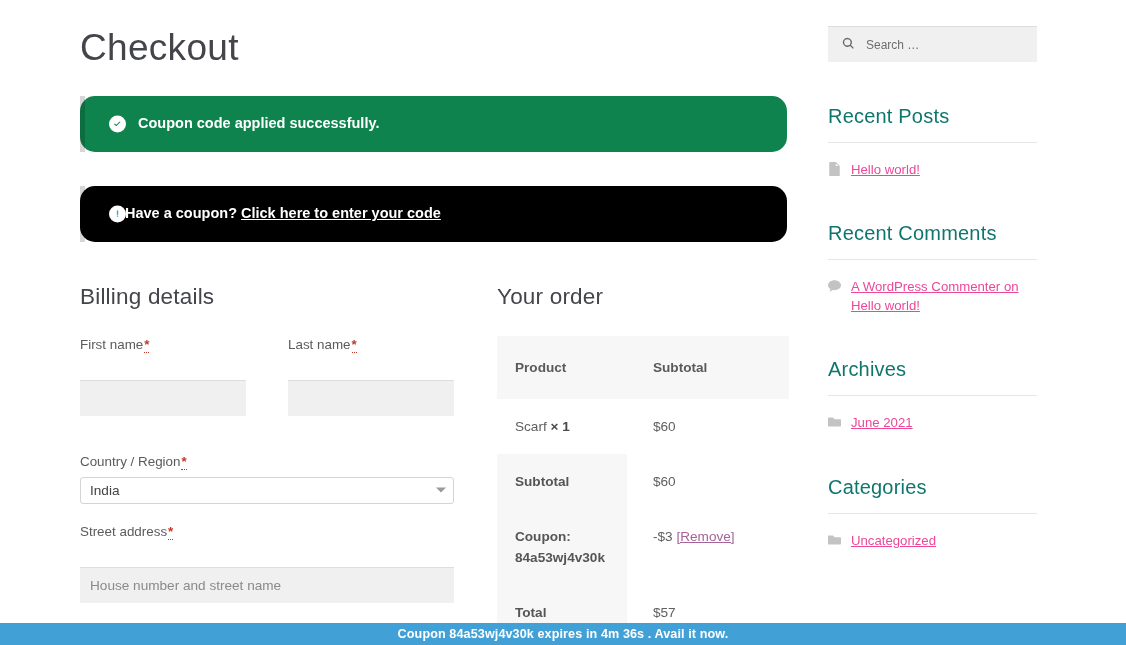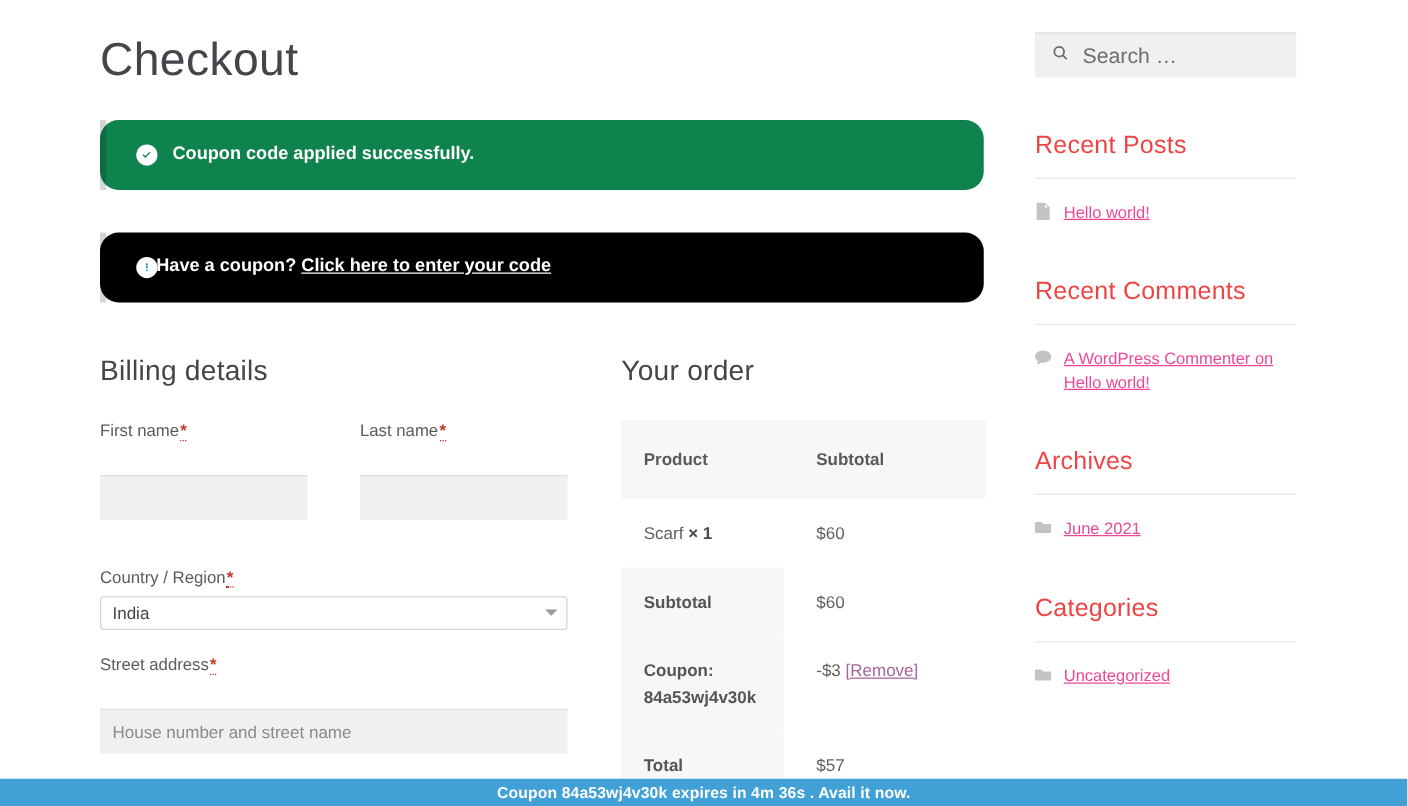--- a/index.html
+++ b/index.html
@@ -201,29 +201,29 @@
     height: 36px;
     background: #f0f0f0;
     border-top: 1px solid #dedede;
     display: flex;
     align-items: center;
     padding-left: 14px;
   }
   .searchbox svg { width: 13px; height: 13px; fill: #6a6a6a; flex: 0 0 auto; }
   .searchbox .ph {
     margin-left: 11px;
-    font-size: 17px;
+    font-size: 12px;
     color: #6d6d6d;
   }
 
   .widget { margin-top: 43px; }
   .widget h3 {
     font-size: 20px;
     font-weight: 300;
-    color: #ef4444;
+    color: #0f766e;
     margin: 0 0 14px 0;
     letter-spacing: .2px;
   }
   .widget .rule {
     height: 1px;
     background: #e6e6e6;
     margin-bottom: 17px;
   }
   .wlist { list-style: none; margin: 0; padding: 0; }
   .wlist li {

